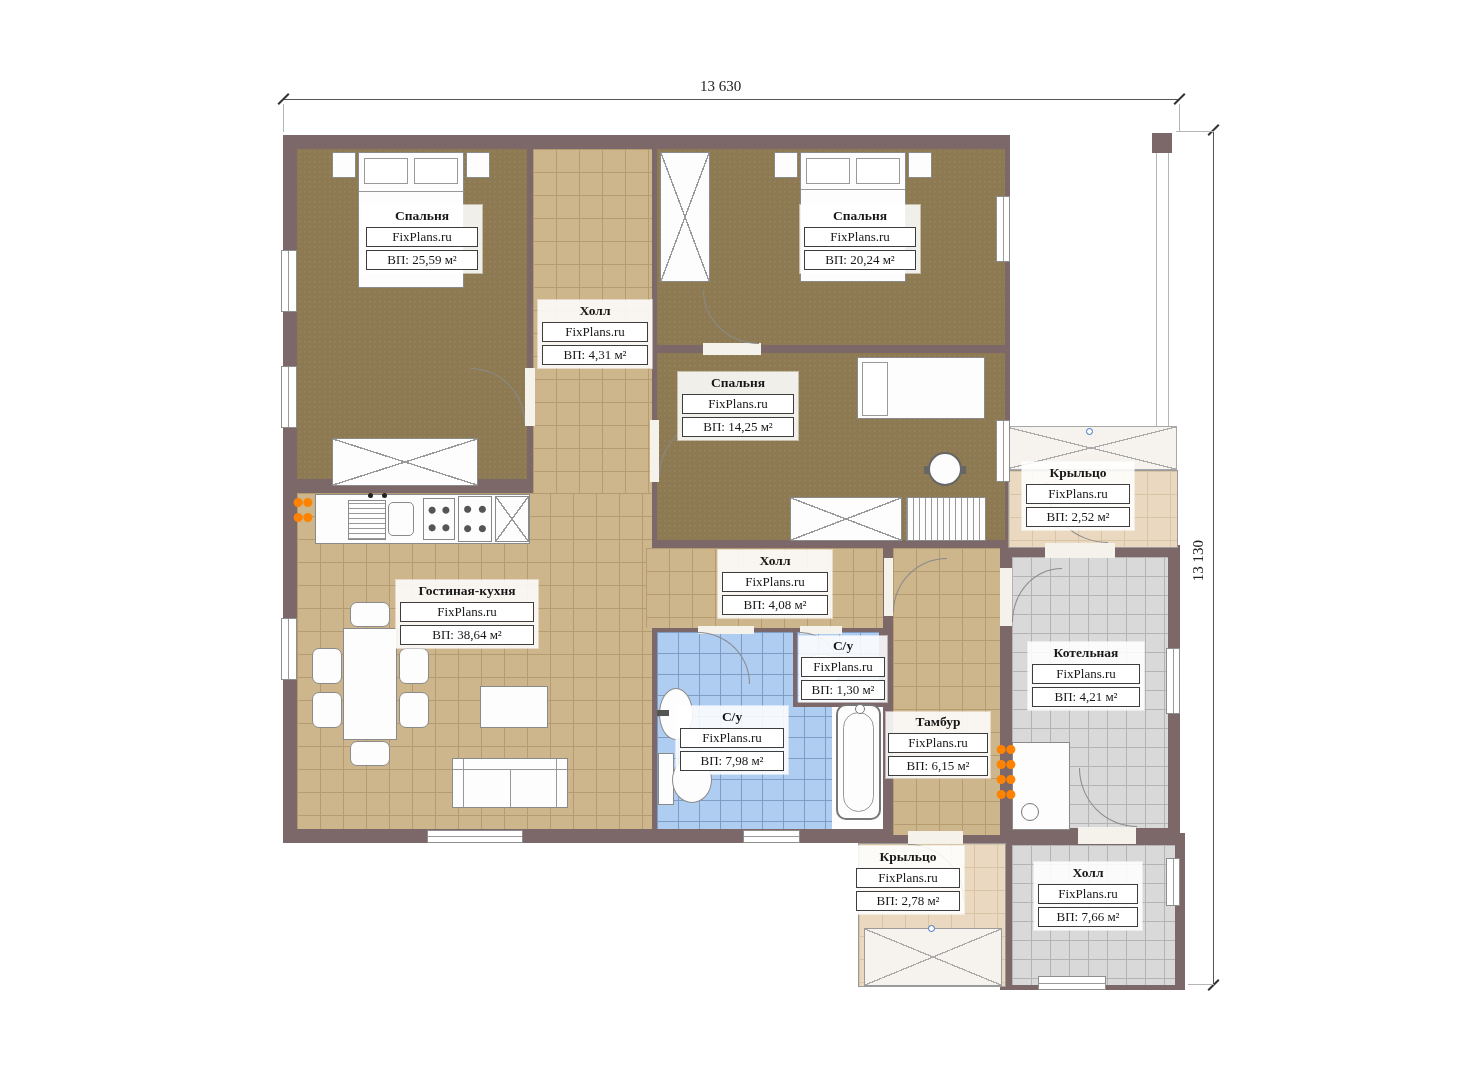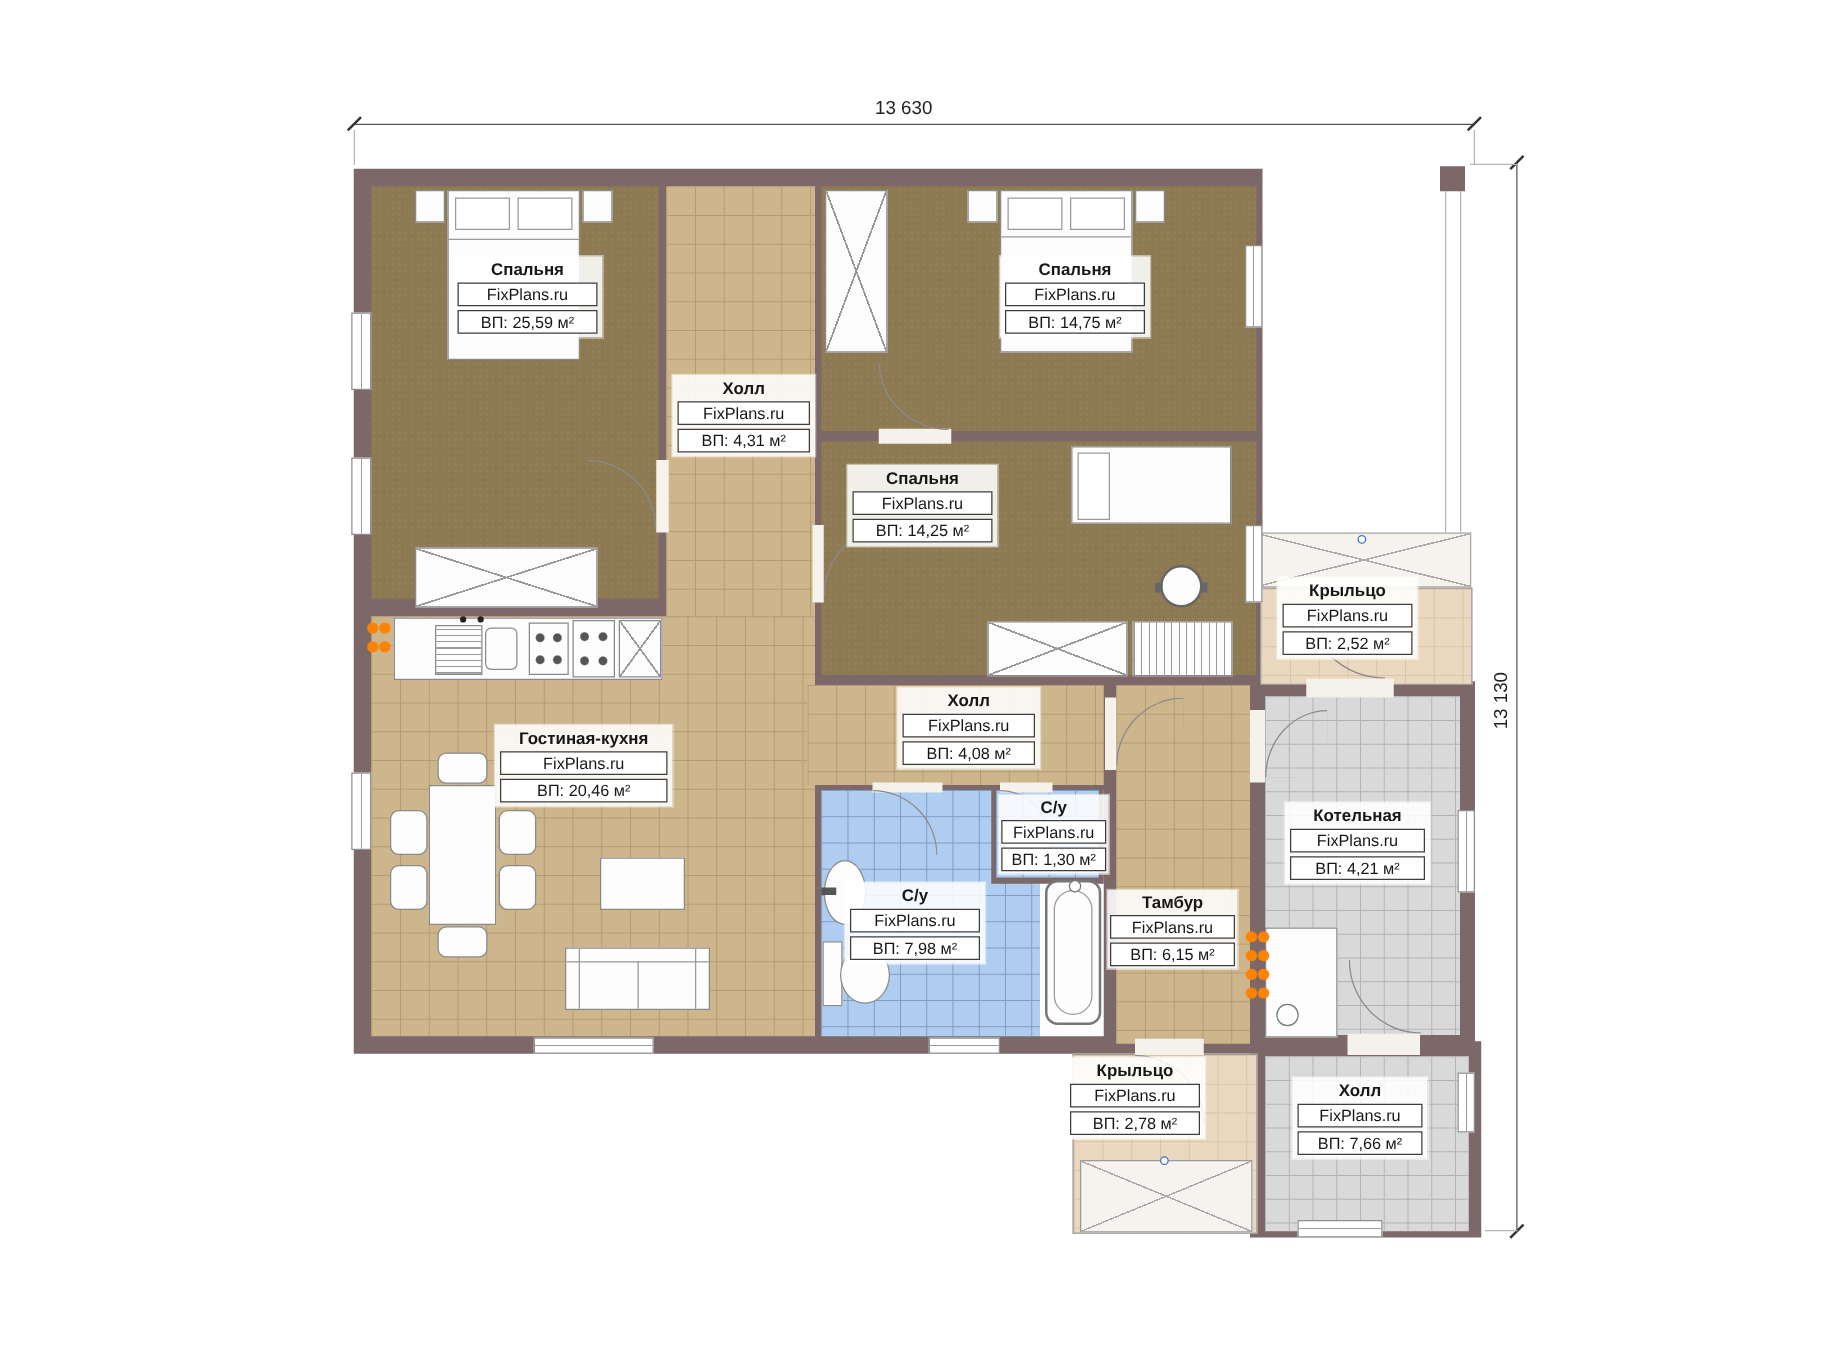--- a/index.html
+++ b/index.html
@@ -1,17 +1,17 @@
 <!DOCTYPE html>
 <html><head>
 <meta charset="utf-8">
 <style>
   html,body{margin:0;padding:0;background:#fff;}
   .canvas{position:relative;width:1308px;height:1080px;background:#ffffff;overflow:hidden;
-          font-family:Liberation Sans, sans-serif;}
+          font-family:Liberation Serif, serif;}
   .abs{position:absolute;}
   
   .wall{position:absolute;background:#7c6769;}
   
   .floor{position:absolute;}
   .tile-tan{background-color:#cdb58c;background-image:linear-gradient(#b49b72 1px,transparent 1px),linear-gradient(90deg,#b49b72 1px,transparent 1px);background-size:23px 23px;}
   .carpet{background-color:#8d7a53;background-image:radial-gradient(rgba(255,255,255,.06) 1px,transparent 1px);background-size:5px 5px;}
   .tile-blue{background-color:#aecdf0;background-image:linear-gradient(#7e9cc4 1px,transparent 1px),linear-gradient(90deg,#7e9cc4 1px,transparent 1px);background-size:21px 21px;}
   .tile-gray{background-color:#d9d9d9;background-image:linear-gradient(#b3b3b3 1px,transparent 1px),linear-gradient(90deg,#b3b3b3 1px,transparent 1px);background-size:19px 19px;}
   .porch-floor{background-color:#ead9c0;background-image:linear-gradient(#d8c5a6 1px,transparent 1px),linear-gradient(90deg,#d8c5a6 1px,transparent 1px);background-size:23px 23px;border:1px solid #9b9b9b;}
@@ -225,36 +225,36 @@
     <div class="rl-area">ВП: 25,59 м²</div>
   </div>
   <div class="room-label" style="left:538px;top:300px;width:106px;">
     <div class="rl-name">Холл</div>
     <div class="rl-wm">FixPlans.ru</div>
     <div class="rl-area">ВП: 4,31 м²</div>
   </div>
   <div class="room-label" style="left:800px;top:205px;width:112px;">
     <div class="rl-name">Спальня</div>
     <div class="rl-wm">FixPlans.ru</div>
-    <div class="rl-area">ВП: 14,75 м²</div>
+    <div class="rl-area">ВП: 20,24 м²</div>
   </div>
   <div class="room-label" style="left:678px;top:372px;width:112px;">
     <div class="rl-name">Спальня</div>
     <div class="rl-wm">FixPlans.ru</div>
     <div class="rl-area">ВП: 14,25 м²</div>
   </div>
   <div class="room-label" style="left:1022px;top:462px;width:104px;">
     <div class="rl-name">Крыльцо</div>
     <div class="rl-wm">FixPlans.ru</div>
     <div class="rl-area">ВП: 2,52 м²</div>
   </div>
   <div class="room-label" style="left:396px;top:580px;width:134px;">
     <div class="rl-name">Гостиная-кухня</div>
     <div class="rl-wm">FixPlans.ru</div>
-    <div class="rl-area">ВП: 20,46 м²</div>
+    <div class="rl-area">ВП: 38,64 м²</div>
   </div>
   <div class="room-label" style="left:718px;top:550px;width:106px;">
     <div class="rl-name">Холл</div>
     <div class="rl-wm">FixPlans.ru</div>
     <div class="rl-area">ВП: 4,08 м²</div>
   </div>
   <div class="room-label" style="left:799px;top:636px;width:84px;padding:2px 2px;">
     <div class="rl-name">С/у</div>
     <div class="rl-wm">FixPlans.ru</div>
     <div class="rl-area">ВП: 1,30 м²</div>

